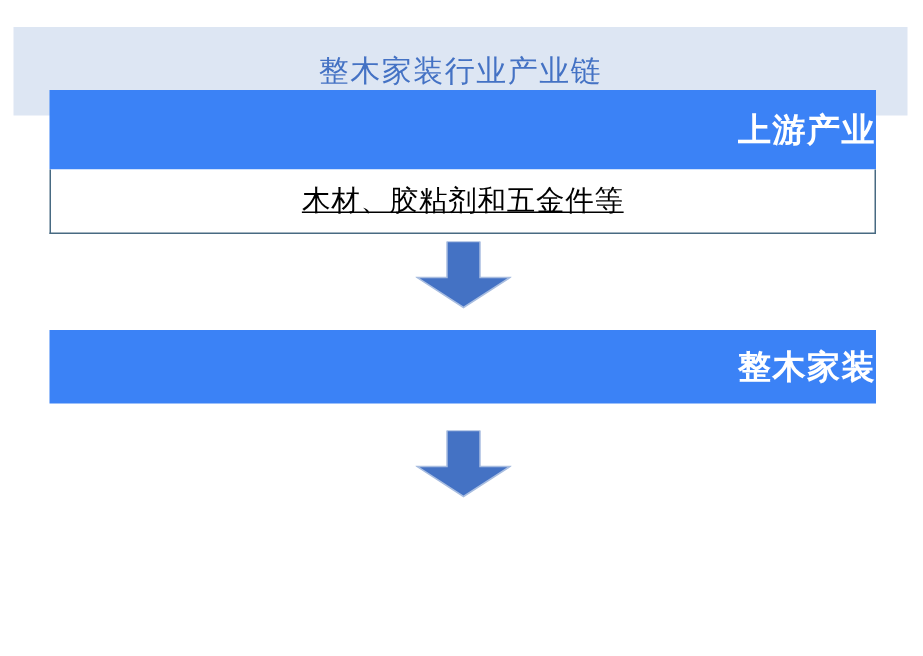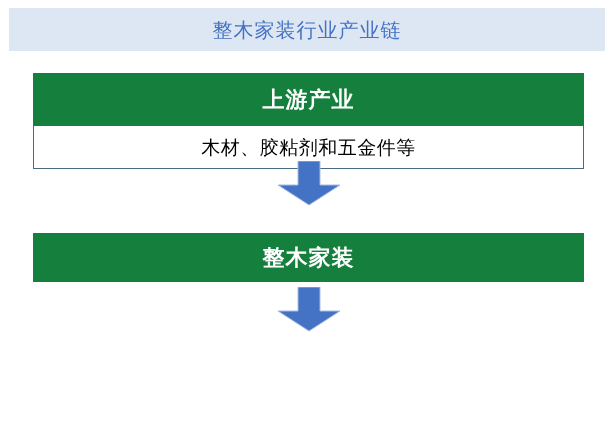--- a/index.html
+++ b/index.html
@@ -15,23 +15,23 @@
     width: 615px;
     height: 437px;
     background: #ffffff;
     overflow: hidden;
   }
 
   
   .title-band {
     position: absolute;
     left: 9px;
-    top: 8px;
+    top: 18px;
     width: 596px;
-    height: 43px;
+    height: 59px;
     background: #dde6f3;
     display: flex;
     align-items: center;
     justify-content: center;
     text-align: center;
   }
   .title-text {
     font-size: 20px;
     letter-spacing: 1px;
     color: #4472c4;
@@ -40,28 +40,27 @@
   }
 
   
   .block {
     position: absolute;
     left: 33px;
     width: 551px;
     box-sizing: border-box;
   }
   .block-header {
-    background: #15803d;
+    background: #3b82f6;
     color: #ffffff;
     display: flex;
     align-items: center;
-    justify-content: center;
+    justify-content: flex-end;
     box-sizing: border-box;
     width: 100%;
-    margin-top: 13px;
   }
   .block-header .hdr-text {
     font-size: 22px;
     font-weight: bold;
     letter-spacing: 1px;
     line-height: 1;
     white-space: nowrap;
   }
   .block-body {
     background: #ffffff;
@@ -77,21 +76,21 @@
     font-size: 19px;
     color: #000000;
     letter-spacing: 0.5px;
     line-height: 1;
     white-space: nowrap;
   }
 
   
   #block-upstream      { top: 60px;  }
   #block-upstream   .block-header { height: 53px; }
-  #block-upstream   .block-body   { height: 43px; }
+  #block-upstream   .block-body   { height: 43px; text-decoration: underline; }
 
   #block-middle        { top: 220px; border-radius: 24px; }
   #block-middle     .block-header { height: 49px; }
 
   #block-downstream    { top: 340px; }
   #block-downstream .block-header { height: 53px; }
   #block-downstream .block-body   { height: 38px; }
 
   
   .arrow {

